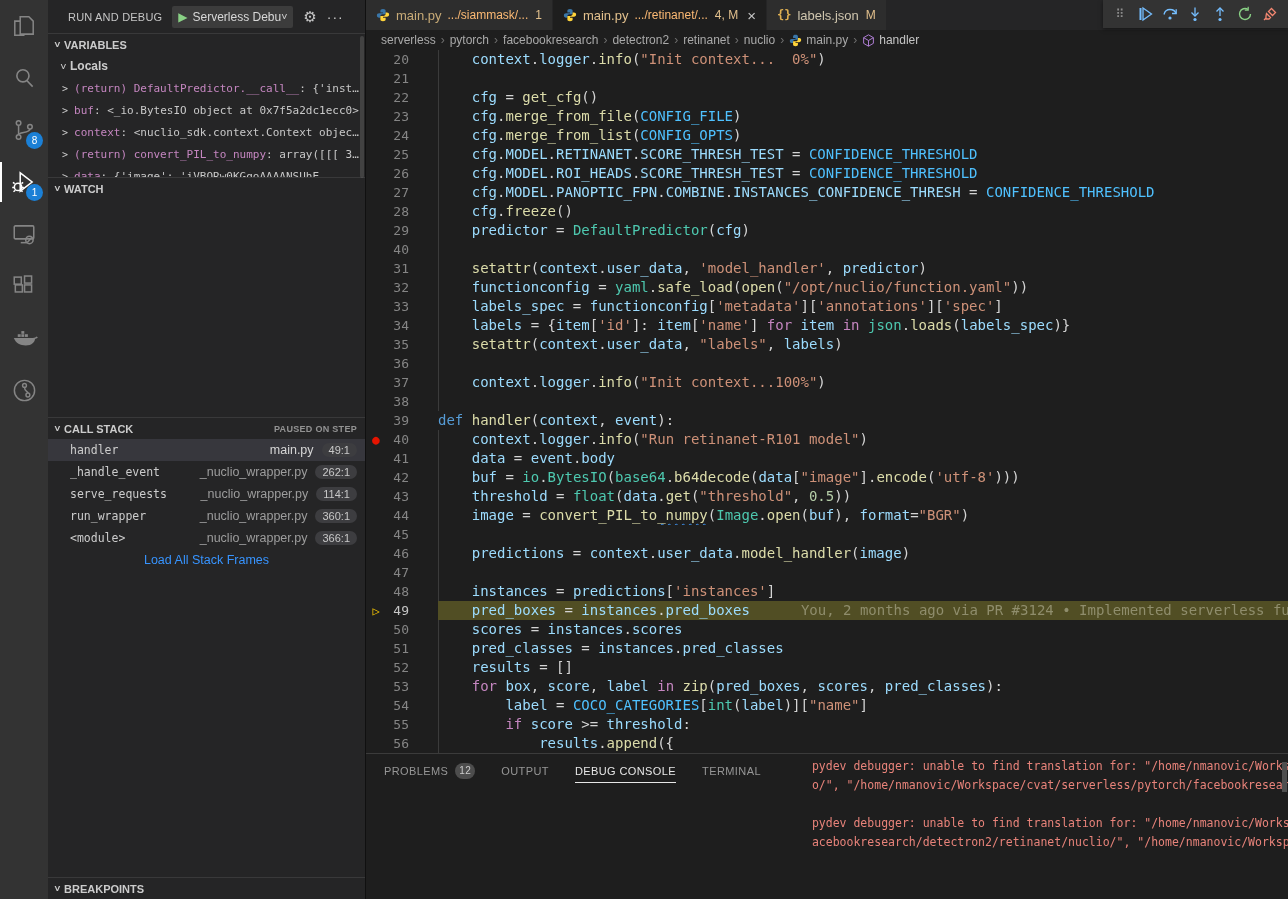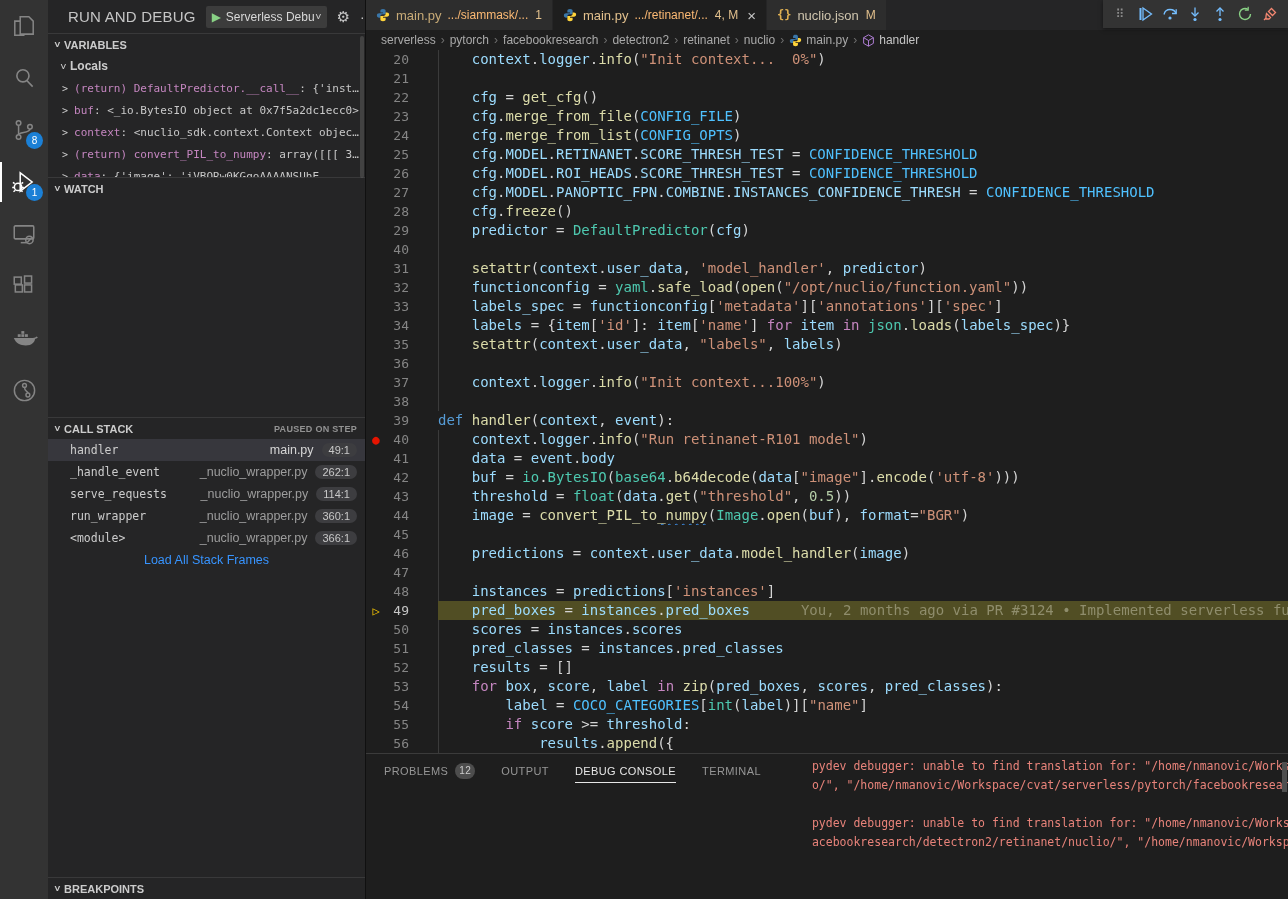--- a/index.html
+++ b/index.html
@@ -12,21 +12,21 @@
   .ab-item{height:52px;display:flex;align-items:center;justify-content:center;position:relative;color:#858585;cursor:pointer;}
   .ab-item.active{color:#ffffff;}
   .ab-item.active::before{content:"";position:absolute;left:0;top:6px;bottom:6px;width:2px;background:#ffffff;}
   .ab-item svg{display:block;}
   .ab-badge{position:absolute;right:5px;bottom:7px;min-width:17px;height:17px;border-radius:9px;background:#1b80d6;color:#fff;font-size:10px;line-height:17px;text-align:center;padding:0 3px;font-family:"Liberation Sans",sans-serif;}
 
   
   .sidebar{width:317px;background:#252526;flex:none;display:flex;flex-direction:column;position:relative;font-size:12px;}
   .sb-scrollthumb{position:absolute;right:1px;top:36px;width:4px;height:142px;background:rgba(121,121,121,0.35);border-radius:2px;}
   .sb-toolbar{height:33px;display:flex;align-items:center;padding:0 8px 0 20px;flex:none;}
-  .sb-title{font-size:15px;color:#c5c5c5;white-space:nowrap;letter-spacing:.2px;}
+  .sb-title{font-size:11px;color:#c5c5c5;white-space:nowrap;letter-spacing:.2px;}
   .cfg-dropdown{margin-left:10px;background:#3c3c3c;border-radius:2px;height:22px;display:flex;align-items:center;padding:0 6px;max-width:152px;cursor:pointer;}
   .play-ico{color:#89d185;font-size:12px;margin-right:5px;}
   .cfg-label{color:#d8d8d8;font-size:12px;white-space:nowrap;overflow:hidden;max-width:108px;}
   .chev{display:inline-block;transform:rotate(90deg);font-size:10px;color:#cccccc;font-family:"DejaVu Sans Mono",monospace;}
   .sb-gear{margin-left:10px;color:#c5c5c5;font-size:15px;cursor:pointer;}
   .sb-dots{margin-left:10px;color:#c5c5c5;font-size:14px;letter-spacing:1px;cursor:pointer;}
 
   .section-header{height:22px;display:flex;align-items:center;padding:0 8px 0 4px;font-size:11px;font-weight:bold;color:#cccccc;flex:none;border-top:1px solid rgba(204,204,204,0.12);cursor:pointer;}
   .section-header:first-of-type{border-top:none;}
   .section-header .chev{margin:0 4px 0 2px;}
@@ -297,21 +297,21 @@
               <path fill="#ffd43b" d="M8 15c2 0 3-.8 3-2v-2H8v-1h4.5c1.5 0 2.5-1 2.5-2.5S14 5 12.5 5H11v1.5C11 8 10 9 8.5 9H5v4c0 1.2 1 2 3 2z"></path>
             </svg>
           </span>
         <span class="tab-title">main.py</span>
         <span class="tab-dir">.../retinanet/...</span>
         <span class="tab-deco">4, M</span>
         <span class="tab-close">×</span>
       </div>
       <div class="tab inactive">
         <span class="fico braces-ico">{}</span>
-        <span class="tab-title" style="color:#cfc5ae;">nuclio.json</span>
+        <span class="tab-title" style="color:#cfc5ae;">labels.json</span>
         <span class="tab-deco">M</span>
       </div>
 
       <div class="dbg-toolbar">
         <span class="dbg-btn grip">⠿</span>
         <span class="dbg-btn">
             <svg width="16" height="16" viewBox="0 0 16 16">
               <rect x="2.5" y="2" width="2" height="12" fill="#75beff"></rect>
               <path d="M6 2l8.5 6L6 14z" fill="none" stroke="#75beff" stroke-width="1.3"></path>
             </svg>

